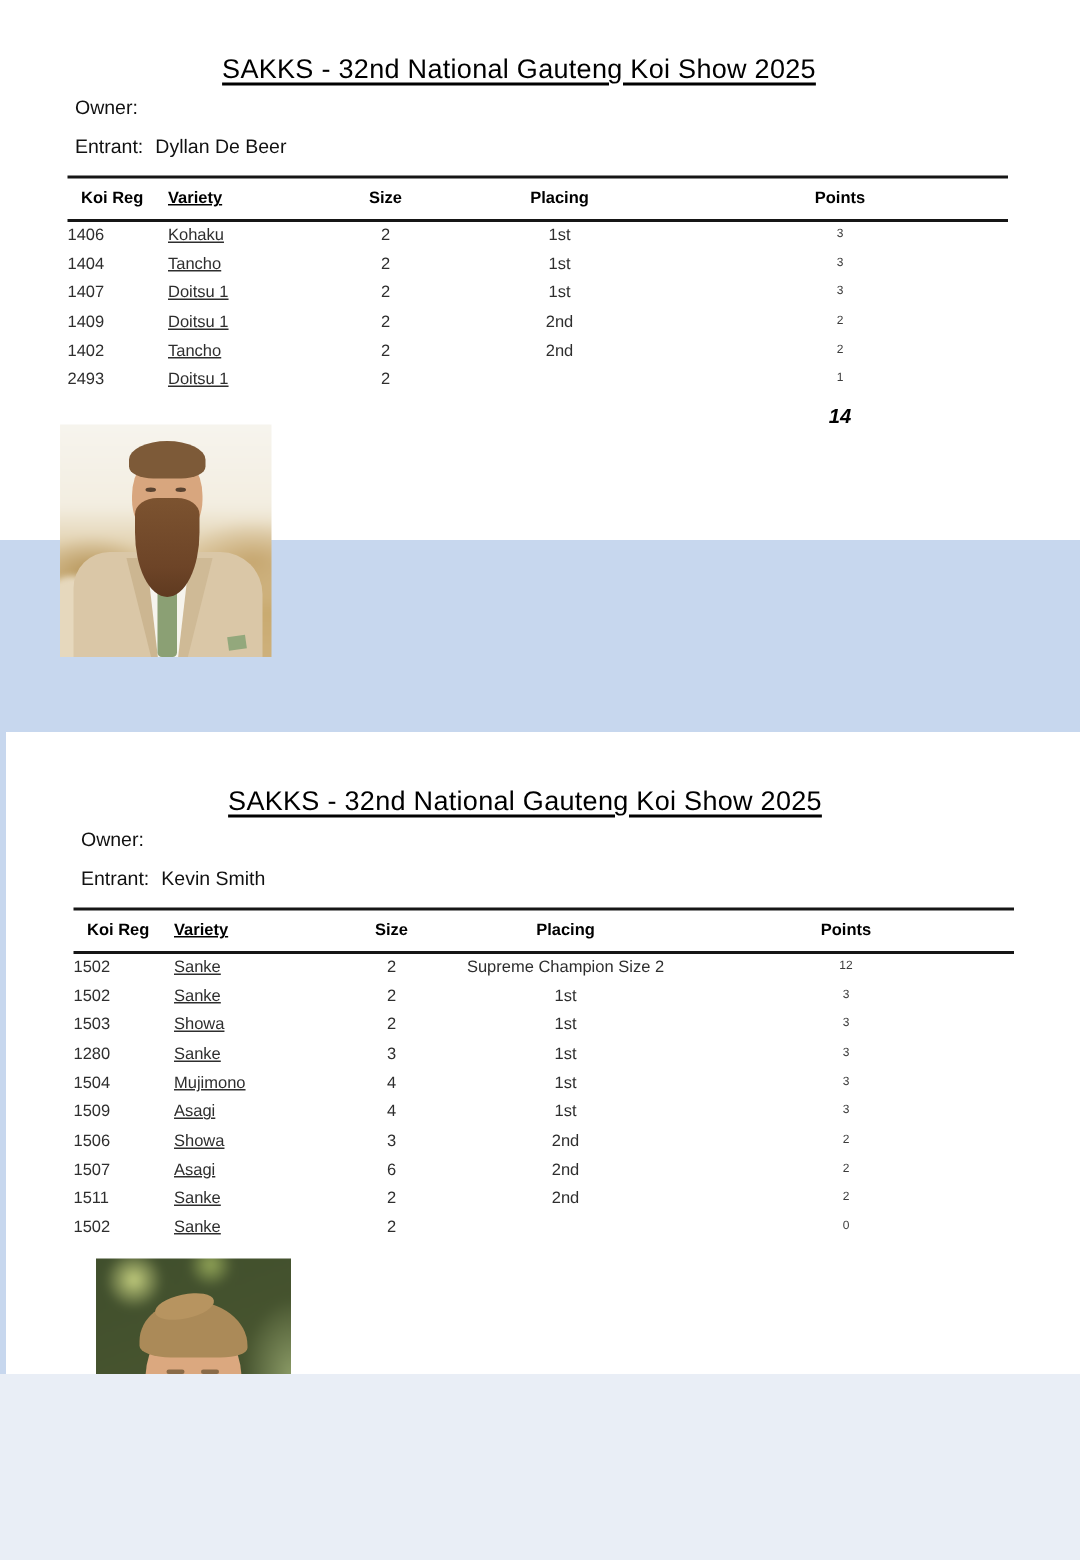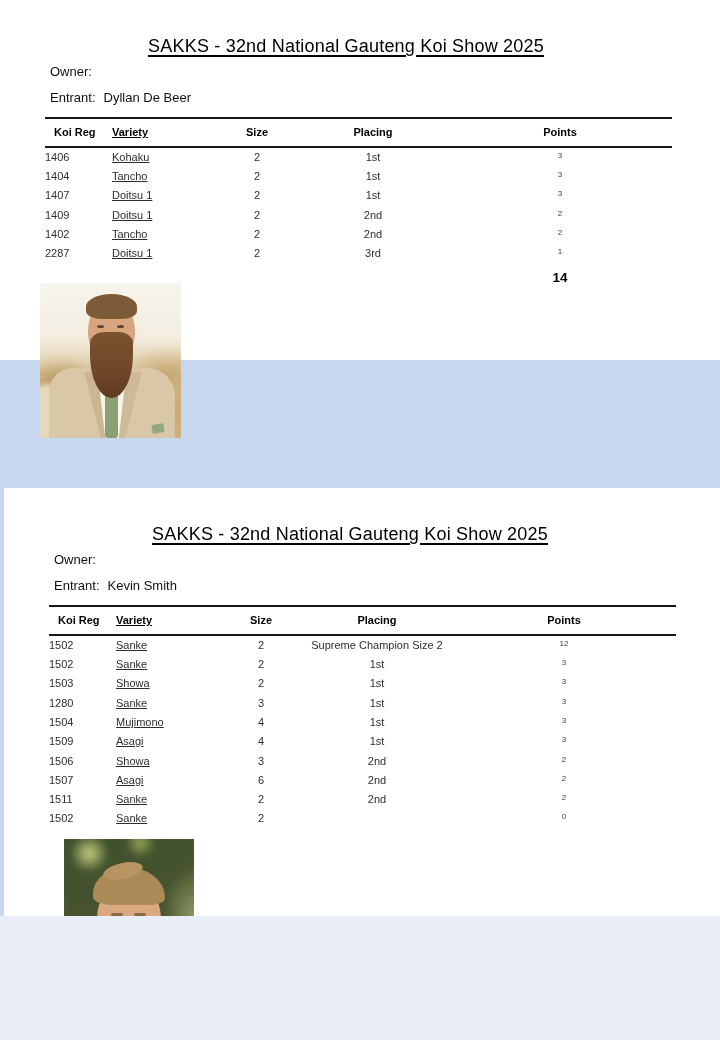--- a/index.html
+++ b/index.html
@@ -32,21 +32,21 @@
   .trow { position:relative; height:19.3px; }
   .trow .cell { font-size:11px; color:#2e2e2e; line-height:19.5px; }
   .cell { position:absolute; top:0; white-space:nowrap; }
   .c-reg     { left:0;     width:57px;  text-align:left; }
   .h-reg     { left:9px; }
   .c-var     { left:67px;  width:140px; text-align:left;text-decoration:underline; }
   .c-size    { left:150px; width:124px; text-align:center; }
   .c-placing { left:218px; width:220px; text-align:center; }
   .c-points  { left:455px; width:120px; text-align:center; }
   .trow .c-points { font-size:8px; color:#3c3c3c; line-height:16px; }
-  .total-row { position:relative; height:22px; }
+  .total-row { position:relative; height:22px;font-style:italic; }
   .total-row .c-points { font-size:13.5px; font-weight:bold; color:#000; line-height:22px; padding-top:3px; }
 
   .photo { position:absolute; overflow:hidden; z-index:2; }
   .photo > div { position:absolute; }
   #photo1 { left:40px; top:283px; width:141px; height:155px; }
   #photo2 { left:64px; top:839px; width:130px; height:190px; }
   .photo-bg { inset:-6px; filter:blur(3px); }
   #photo1 .photo-bg {
     background:
       radial-gradient(60px 34px at 18% 62%, rgba(176,141,79,.85), rgba(176,141,79,0) 70%),
@@ -154,24 +154,23 @@
 
   <div class="trow">
     <span class="cell c-reg">1402</span>
     <span class="cell c-var">Tancho</span>
     <span class="cell c-size">2</span>
     <span class="cell c-placing">2nd</span>
     <span class="cell c-points">2</span>
   </div>
 
   <div class="trow">
-    <span class="cell c-reg">2287</span>
+    <span class="cell c-reg">2493</span>
     <span class="cell c-var">Doitsu 1</span>
     <span class="cell c-size">2</span>
-    <span class="cell c-placing">3rd</span>
     <span class="cell c-points">1</span>
   </div>
 </div>
       <div class="total-row">
         <span class="cell c-points">14</span>
       </div>
     </div>
   </div>
 
   <div class="page" id="page2">

